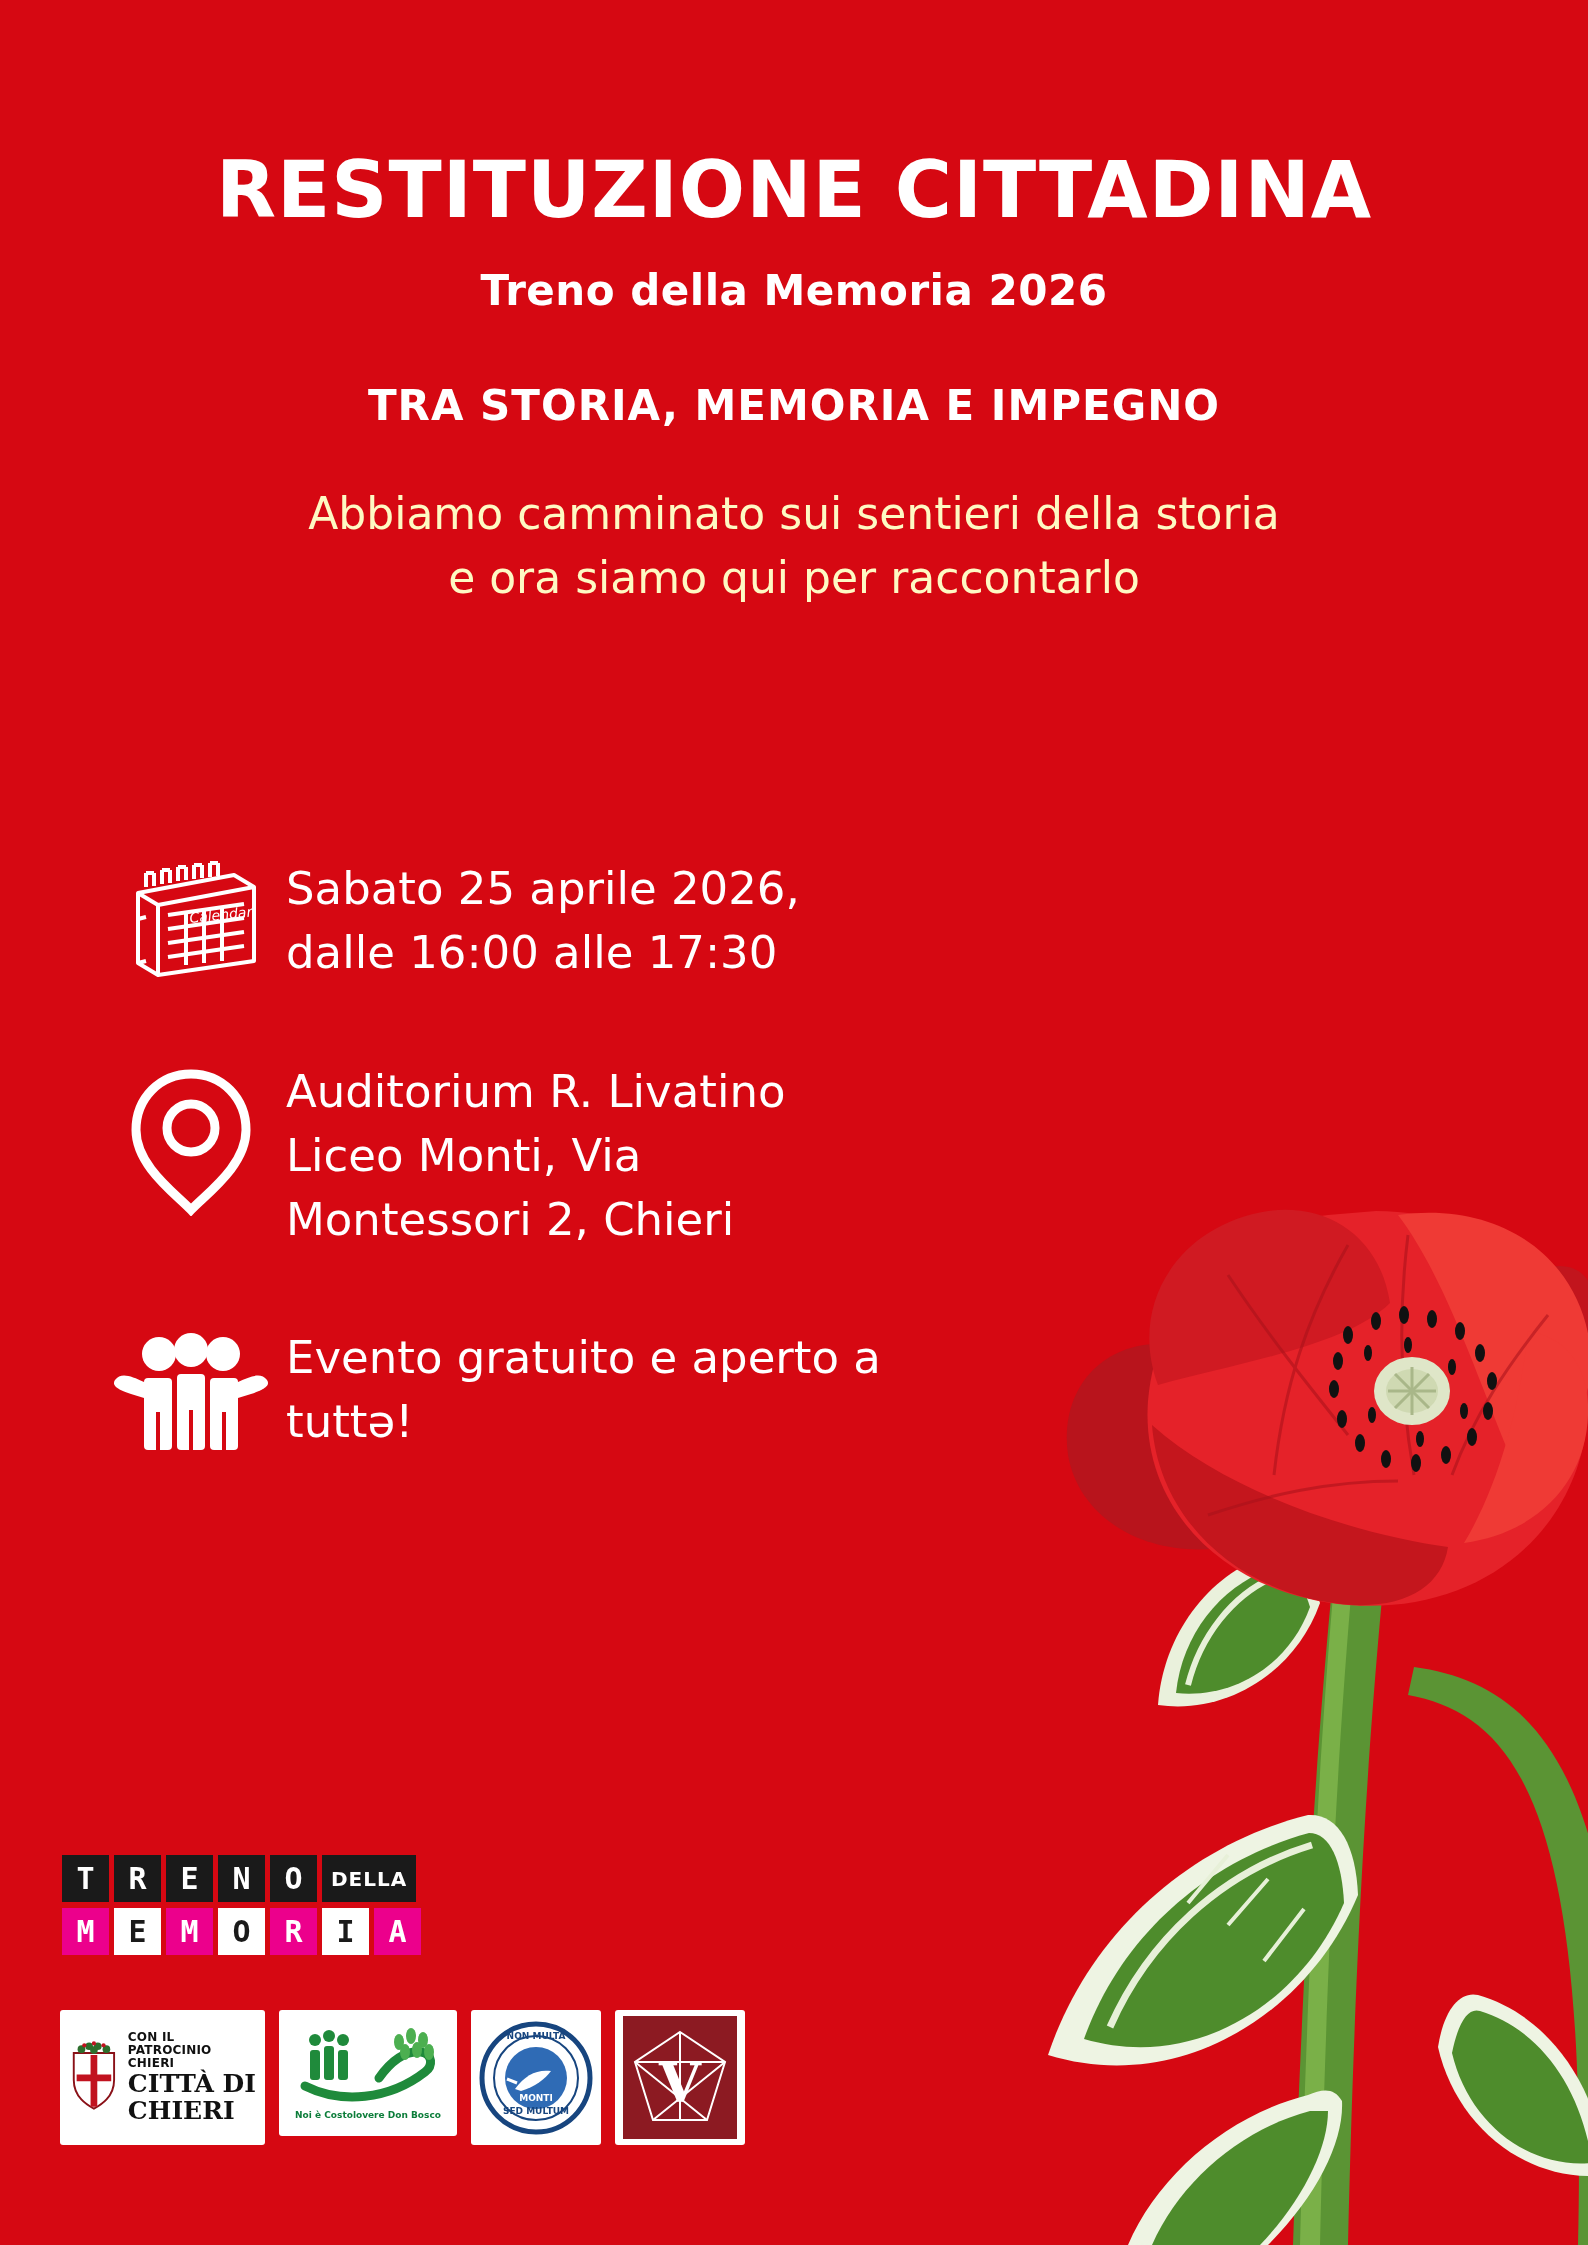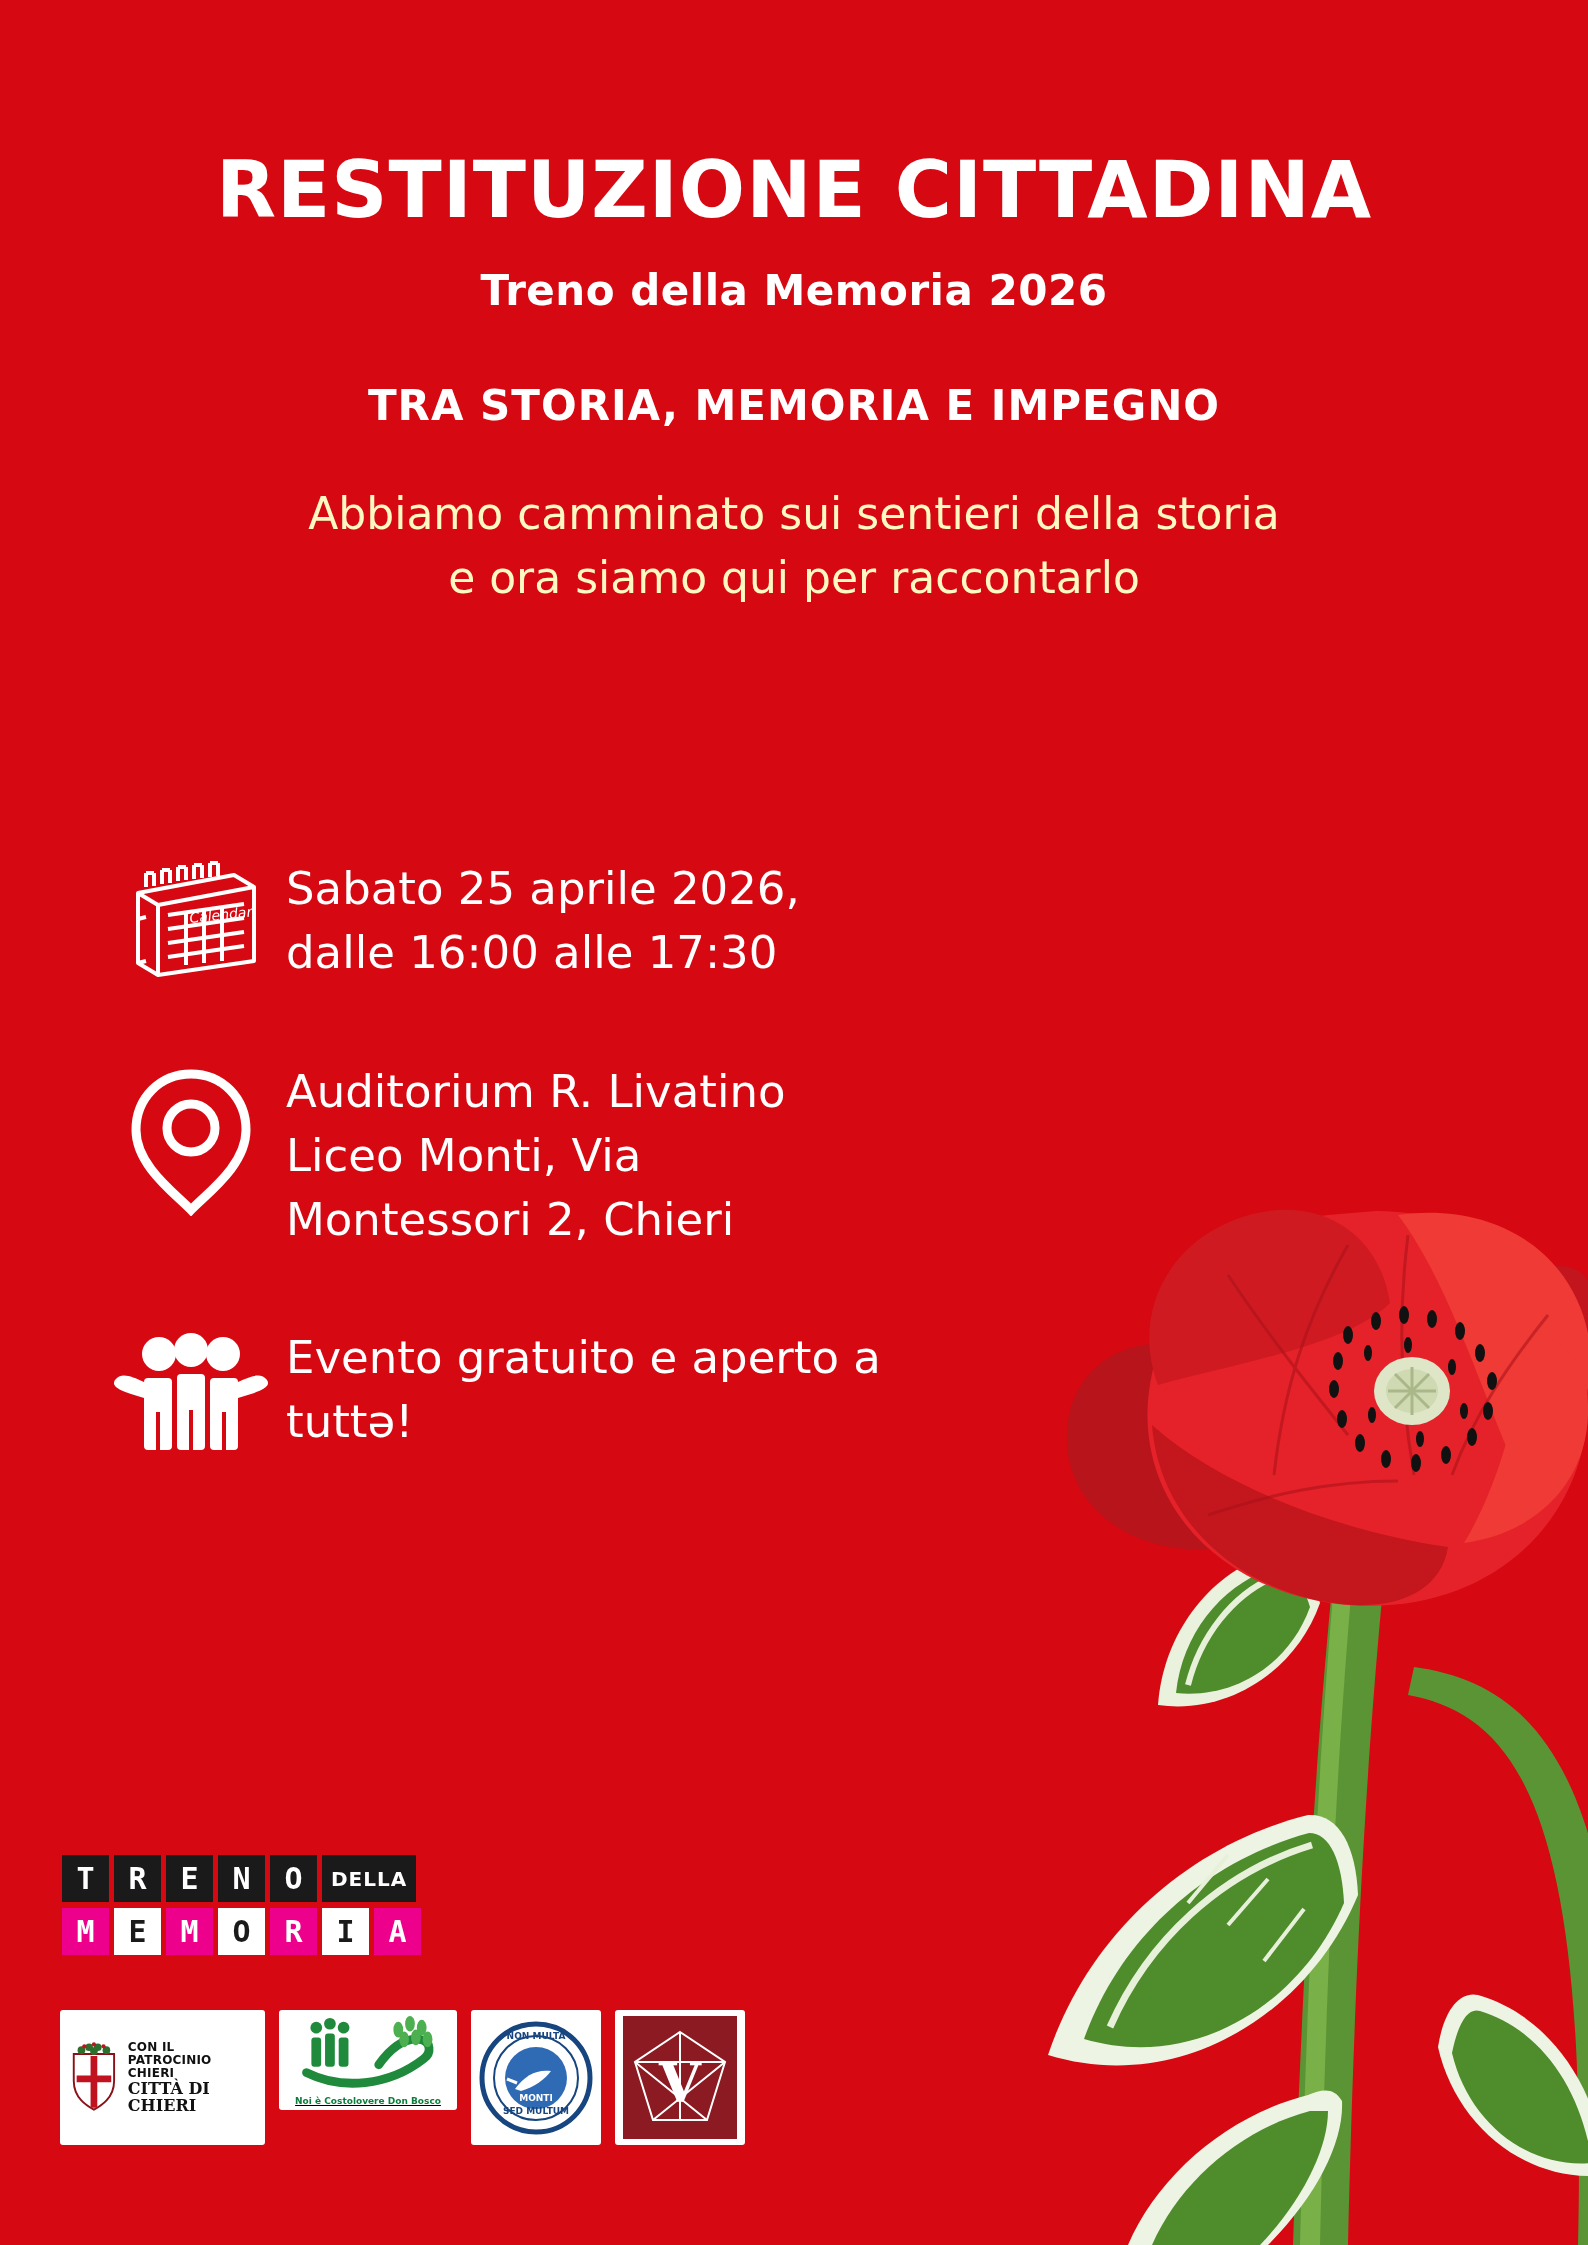--- a/index.html
+++ b/index.html
@@ -150,37 +150,37 @@
   }
   .sponsor {
     background: #ffffff;
     border-radius: 3px;
     display: flex;
     align-items: center;
     justify-content: center;
     overflow: hidden;
   }
   .sp-chieri   { width: 205px; height: 135px; }
-  .sp-salesian { width: 178px; height: 100px; text-decoration: underline; }
+  .sp-salesian { width: 178px; height: 126px; }
   .sp-monti    { width: 130px; height: 135px; }
   .sp-v        { width: 130px; height: 135px; }
 
   .chieri-inner {
     display: flex;
     align-items: center;
     gap: 8px;
     padding: 0 8px;
   }
   .chieri-text {
     color: #111;
     line-height: 1.08;
     text-align: left;
   }
   .chieri-small { font-size: 12px; font-weight: bold; letter-spacing: 0.2px; }
-  .chieri-big   { font-size: 16px; font-weight: bold; font-family: "DejaVu Serif", serif; }
+  .chieri-big   { font-size: 25px; font-weight: bold; font-family: "DejaVu Serif", serif; }
 
   .sal-text {
     font-size: 9px;
     color: #0c7d3a;
     font-weight: bold;
     text-align: center;
   }
 </style>
 </head>
 <body>

